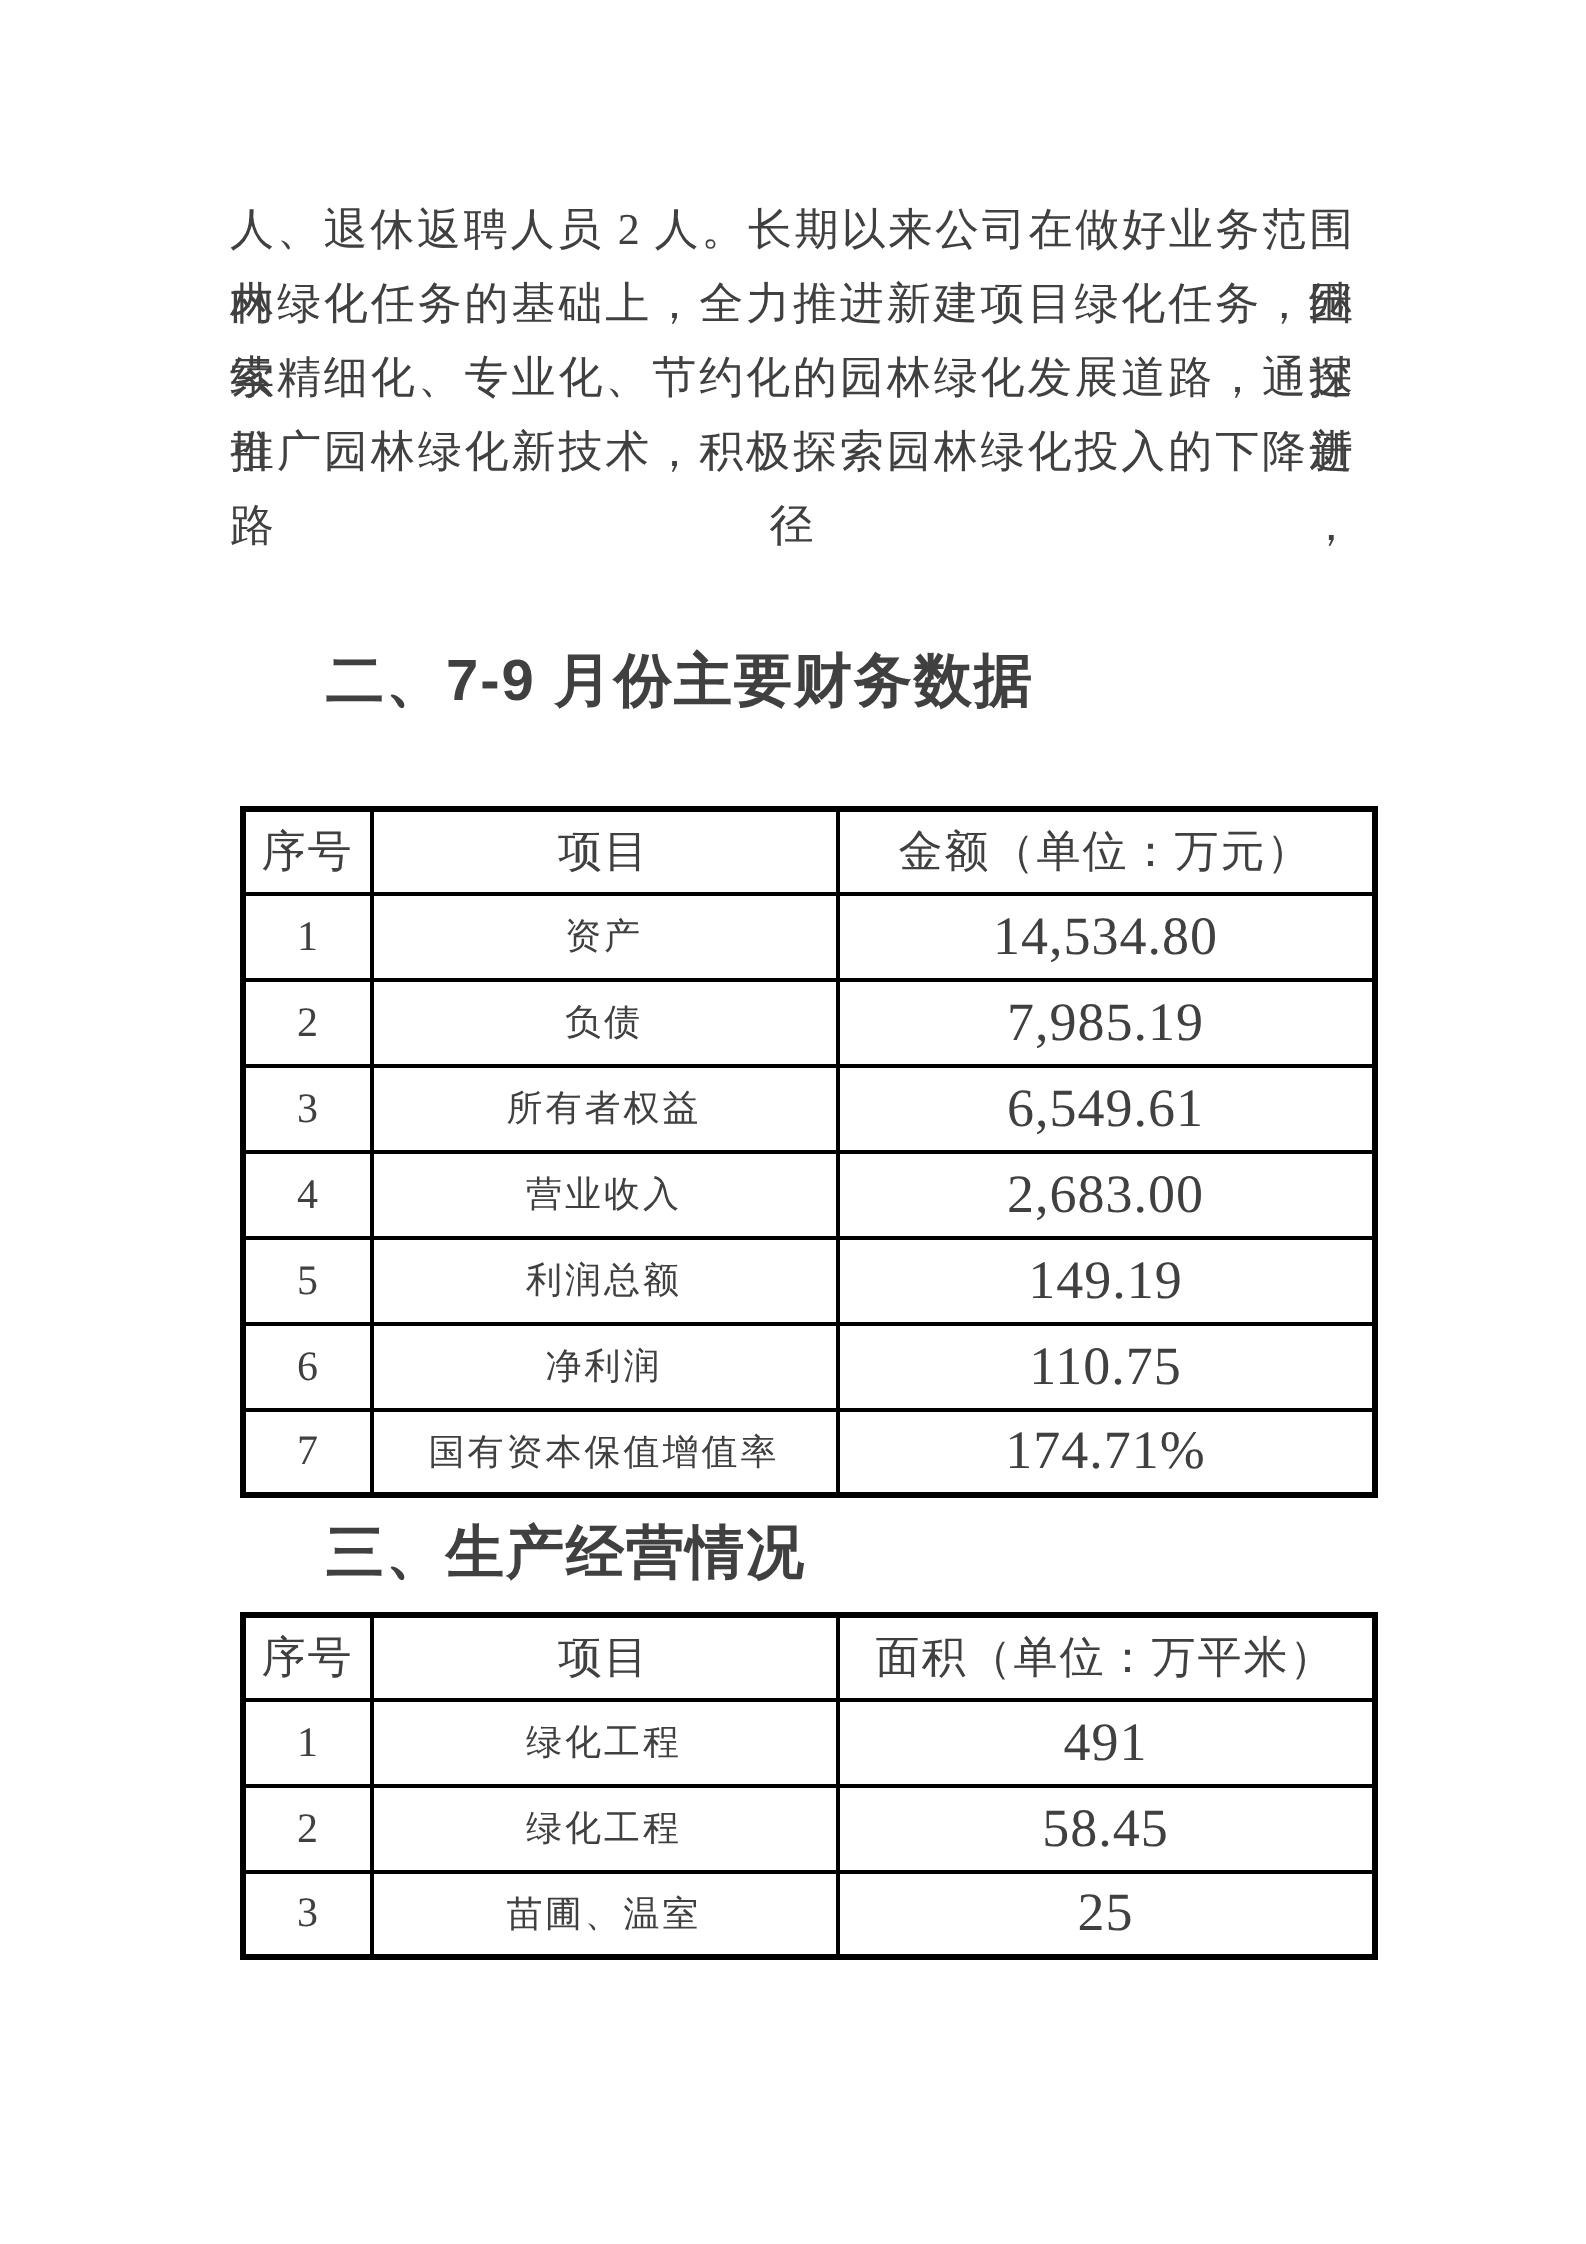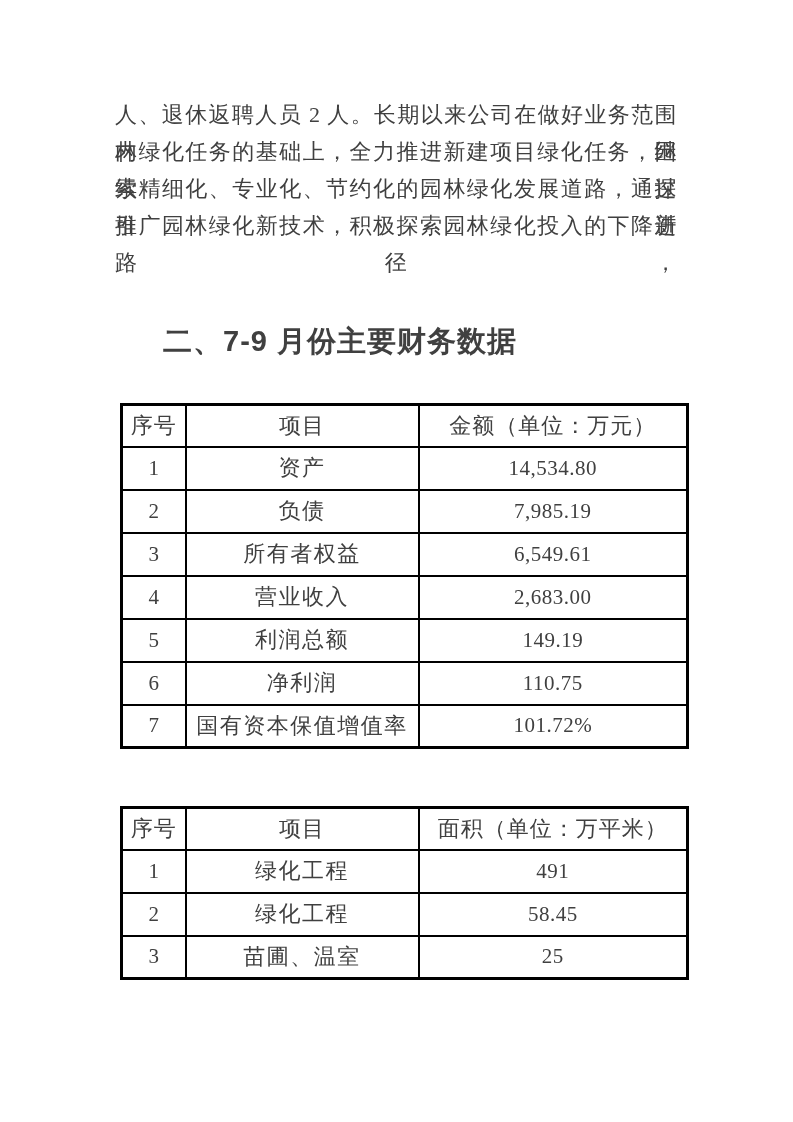--- a/index.html
+++ b/index.html
@@ -66,22 +66,22 @@
   }
   .doc-table { border: 3px solid #000; }
   .doc-table tr { height: 43px; }
   .doc-table thead tr { height: 42px; }
   .doc-table th {
     font-weight: normal;
     font-size: 22px;
     letter-spacing: 1px;
   }
   .c-idx { font-family: "Liberation Serif", serif; font-size: 21px; }
-  .c-item { font-size: 22px; letter-spacing: 1.5px; }
-  .c-val { font-family: "Liberation Serif", serif; font-size: 21px; letter-spacing: 0.5px; }
+  .c-item { font-size: 18px; letter-spacing: 1.5px; }
+  .c-val { font-family: "Liberation Serif", serif; font-size: 27px; letter-spacing: 0.5px; }
 </style>
 </head>
 <body>
 
 <div class="page">
 
   <div class="para">
     <div class="line">人、退休返聘人员 2 人。长期以来公司在做好业务范围内园</div>
     <div class="line">林绿化任务的基础上，全力推进新建项目绿化任务，继续探</div>
     <div class="line">索精细化、专业化、节约化的园林绿化发展道路，通过引进</div>
@@ -130,25 +130,26 @@
         <td class="c-val">149.19</td>
       </tr>
       <tr>
         <td class="c-idx">6</td>
         <td class="c-item">净利润</td>
         <td class="c-val">110.75</td>
       </tr>
       <tr>
         <td class="c-idx">7</td>
         <td class="c-item">国有资本保值增值率</td>
-        <td class="c-val">101.72%</td>
+        <td class="c-val">174.71%</td>
       </tr>
     </tbody>
   </table>
 
+  <div class="heading h-production">三、生产经营情况</div>
 
   <table class="doc-table t-production">
     <colgroup>
       <col style="width:64px">
       <col style="width:233px">
       <col style="width:269px">
     </colgroup>
     <thead>
       <tr>
         <th>序号</th>

